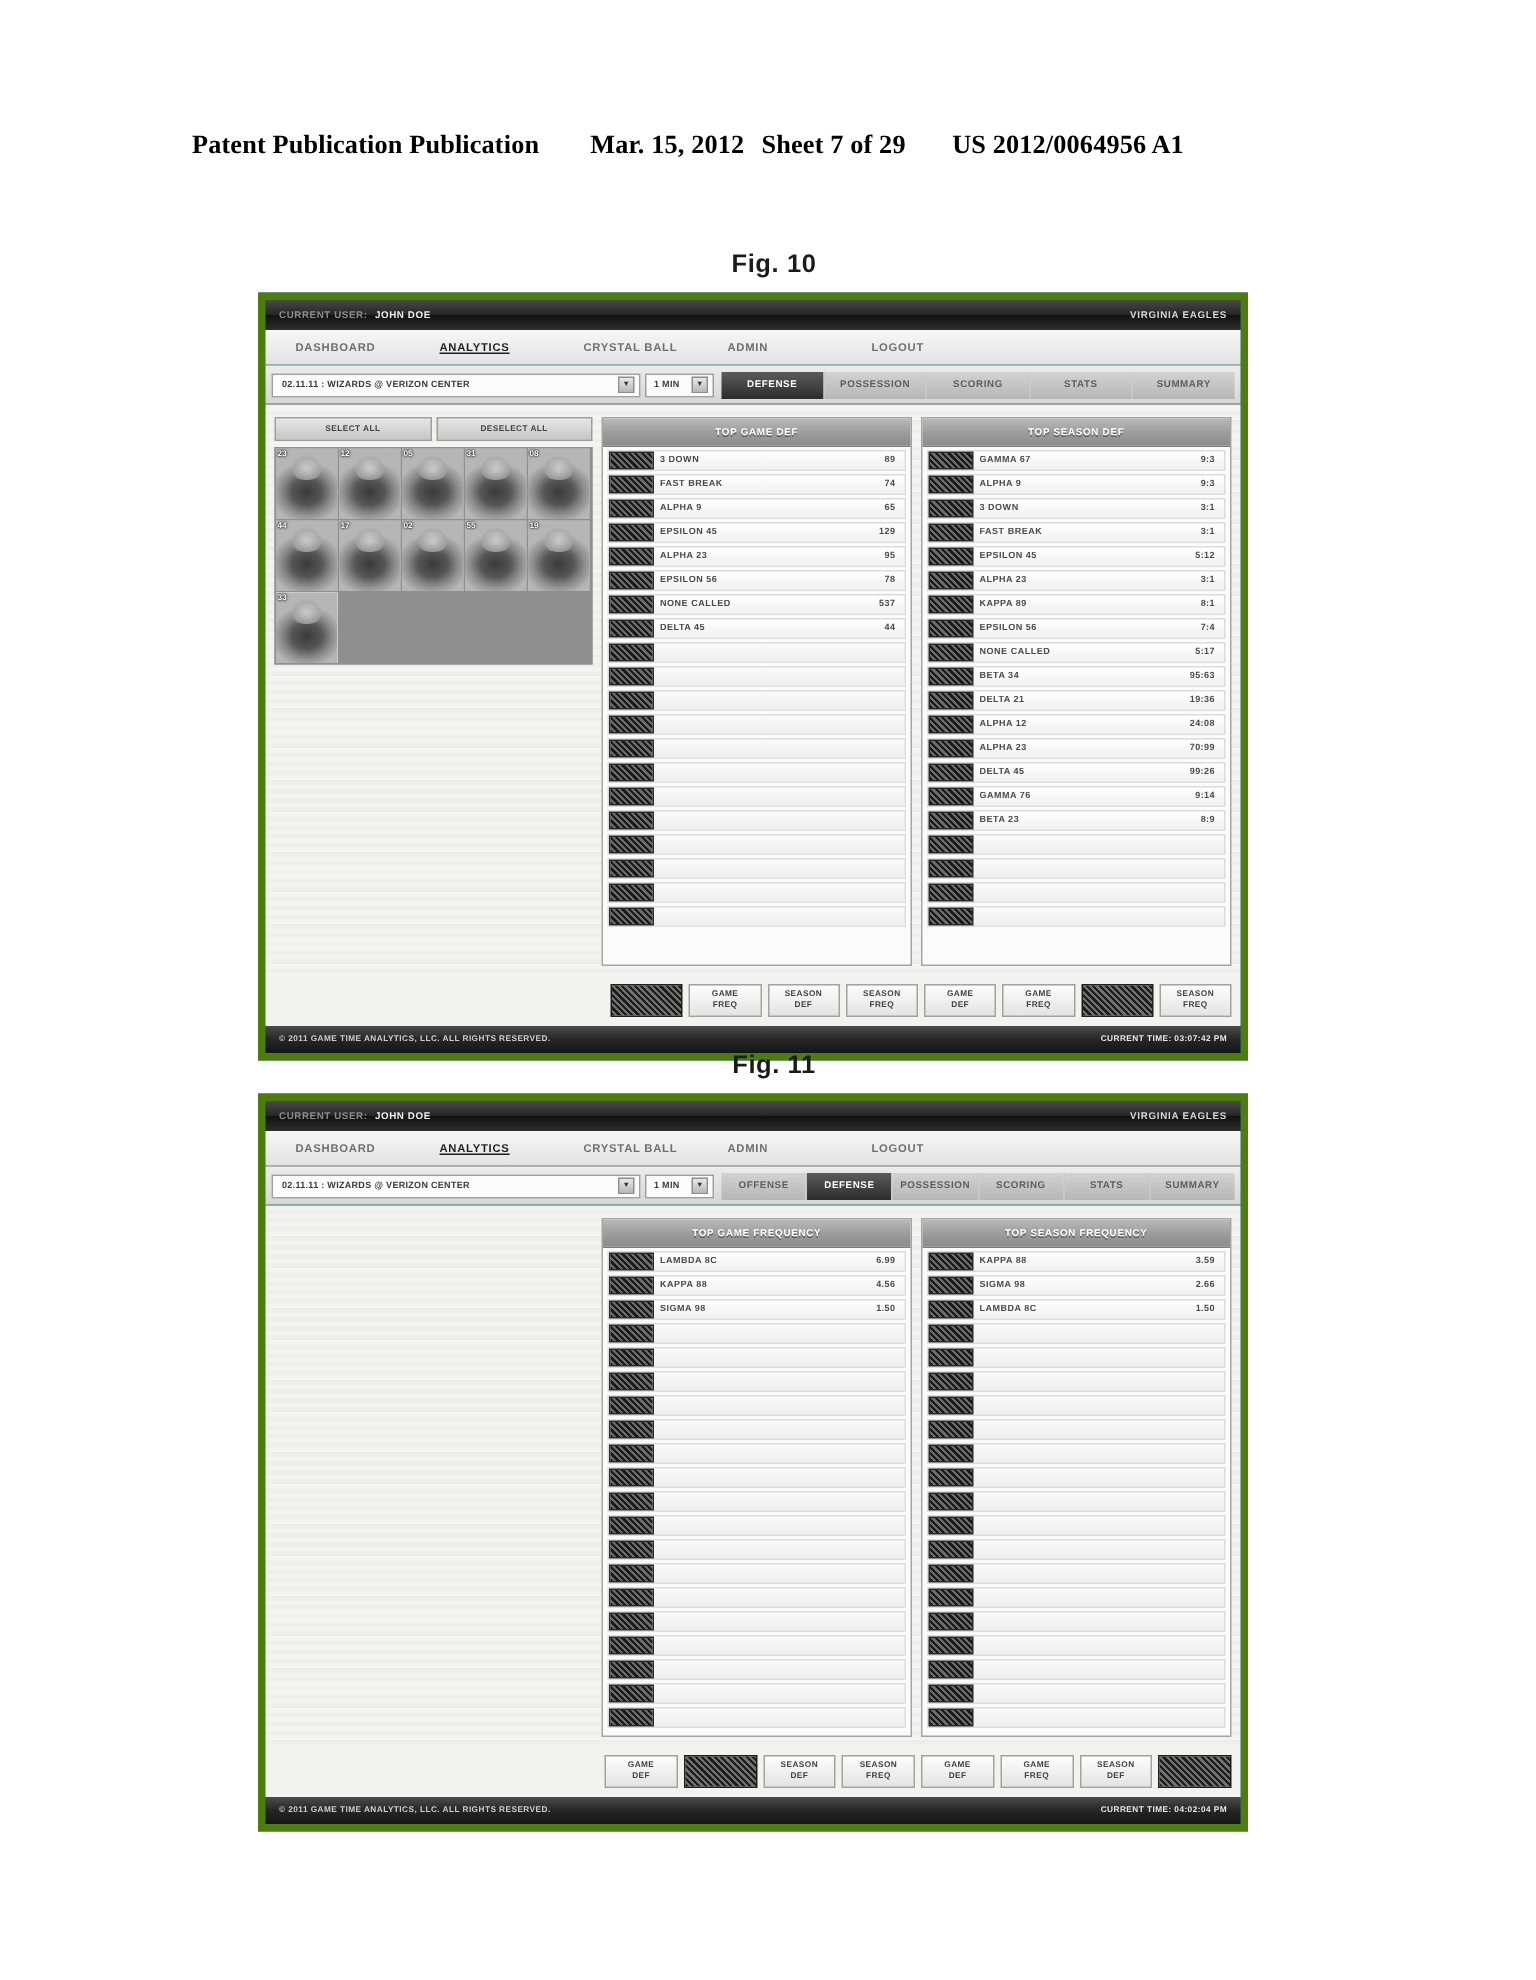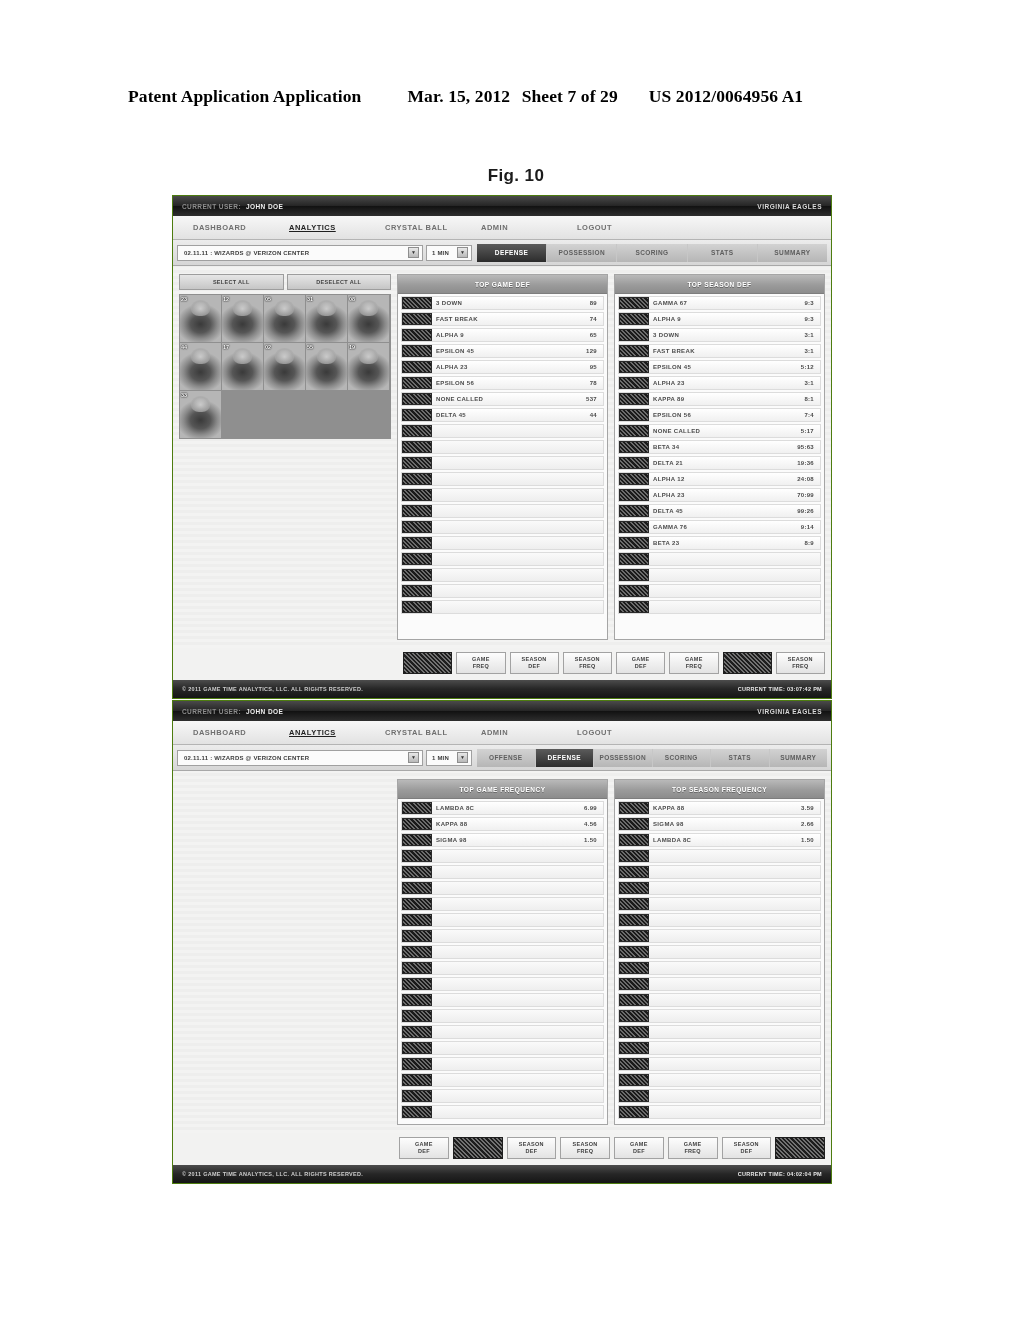--- a/index.html
+++ b/index.html
@@ -25,21 +25,21 @@
     width: 768px;
     display: flex;
     align-items: baseline;
     font-family: "Liberation Serif", serif;
     font-weight: bold;
     font-size: 17.5px;
     letter-spacing: 0.1px;
     white-space: nowrap;
   }
   .ph-pub   { flex: 0 0 auto; }
-  .ph-mid   { flex: 0 0 auto; margin-left: 46px; }
+  .ph-mid   { flex: 0 0 auto; margin-left: 34px; }
   .ph-num   { flex: 0 0 auto; margin-left: 24px; }
   .ph-mid span { margin-right: 7px; }
 
   
   .figure {
     position: absolute;
     left: 172px;
     width: 688px;
   }
   #figure-10 { top: 166px; }
@@ -51,21 +51,21 @@
     font-weight: bold;
     font-size: 17px;
     letter-spacing: 0.4px;
     margin-bottom: 9px;
     color: #1b1b1b;
   }
 
   .app-window {
     width: 660px;
     background: #0f766e;
-    border: 1px solid #4d7c0f;
+    border: 5px solid #4d7c0f;
     position: relative;
     box-sizing: border-box;
   }
 
   
   .topbar {
     height: 20px;
     background: linear-gradient(to bottom, #4a4a4a 0%, #262626 48%, #121212 52%, #2e2e2e 100%);
     display: flex;
     align-items: center;
@@ -330,21 +330,21 @@
     font-size: 5.5px;
     font-weight: bold;
     letter-spacing: 0.3px;
     color: #e8e8e8;
   }
 </style>
 </head>
 <body>
 
 <div class="patent-header">
-  <span class="ph-pub">Patent Application Application</span>
+  <span class="ph-pub">Patent Publication Publication</span>
   <span class="ph-mid">
     <span>Mar. 15, 2012</span>
     <span>Sheet 7 of 29</span>
   </span>
   <span class="ph-num">US 2012/0064956 A1</span>
 </div>
 
 <div class="figure" id="figure-10">
   <div class="fig-caption">Fig. 10</div>
   <div class="app-window">
@@ -654,20 +654,21 @@
       </div>
 
     <div class="footer">
       <div class="footer-copy">© 2011 GAME TIME ANALYTICS, LLC. ALL RIGHTS RESERVED.</div>
       <div class="footer-time">CURRENT TIME: 03:07:42 PM</div>
     </div>
   </div>
 </div>
 
 <div class="figure" id="figure-11">
+  <div class="fig-caption">Fig. 11</div>
   <div class="app-window">
 
     <div class="topbar">
       <div class="topbar-left">
         <span class="topbar-label">CURRENT USER:</span>
         <span class="topbar-user">JOHN DOE</span>
       </div>
       <div class="topbar-team">VIRGINIA EAGLES</div>
     </div>
 

